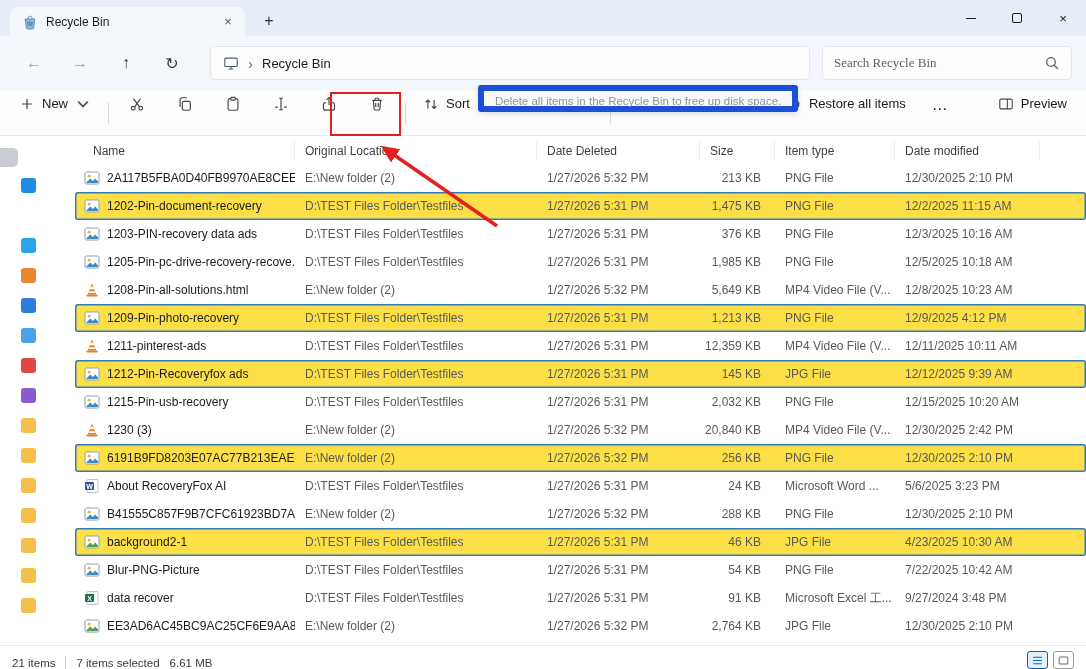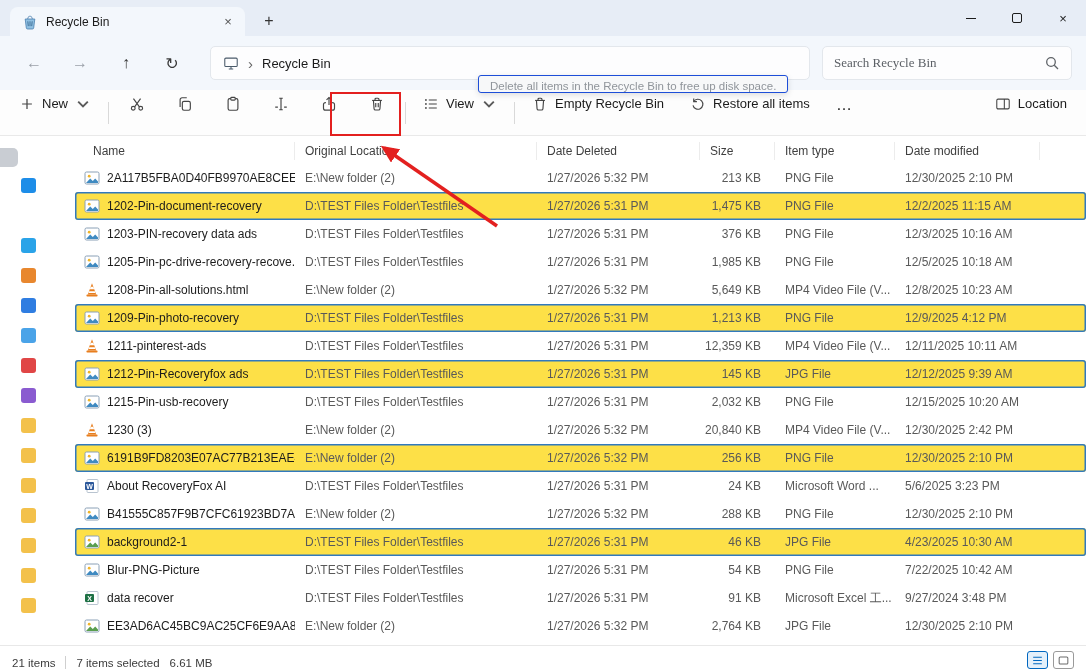--- a/index.html
+++ b/index.html
@@ -59,22 +59,22 @@
   .ficon svg { width:16px; height:16px; }
 
   
   .statusbar { height:24px; background:#fff; border-top:1px solid #e8e8e8; display:flex; align-items:flex-end; padding:0 12px; gap:10px; font-size:11.5px; color:#3b3b3b; }
   .sb-divider { width:1px; height:13px; background:#cfcfcf; }
   .sb-right { margin-left:auto; display:flex; gap:5px; align-items:center; }
   .sb-viewbtn { width:21px; height:18px; border:1px solid #9a9a9a; border-radius:3px; display:flex; align-items:center; justify-content:center; background:#fff; }
   .sb-viewbtn.active { border-color:#0067c0; background:#e3f0fb; }
 
   
-  .tooltip { position:absolute; left:478px; top:75px; height:18px; line-height:21px; padding:0 11px;
-             background:#f7f8f9; border:1px solid #1d4ed8; border-radius:3px; font-size:11.5px; color:#90959b;
+  .tooltip { position:absolute; left:478px; top:85px; height:27px; line-height:21px; padding:0 11px;
+             background:#f7f8f9; border:6px solid #1d4ed8; border-radius:3px; font-size:11.5px; color:#90959b;
              box-shadow:0 2px 6px rgba(0,0,0,.13); z-index:30; white-space:nowrap; }
   .anno-box { position:absolute; left:330px; top:92px; width:71px; height:44px; border:2.5px solid #e3201f; z-index:40; }
   .anno-arrow { position:absolute; left:0; top:0; width:1086px; height:669px; z-index:40; pointer-events:none; }
 </style>
 </head>
 <body>
 
 <div class="window">
 
   <div class="titlebar">
@@ -191,20 +191,34 @@
             <path d="M6.8 5 V3.6 a1.1 1.1 0 0 1 1.1 -1.1 h2.2 a1.1 1.1 0 0 1 1.1 1.1 V5"></path>
             <path d="M5 5 l.7 9.3 a1.6 1.6 0 0 0 1.6 1.5 h3.4 a1.6 1.6 0 0 0 1.6 -1.5 L13 5"></path>
             <path d="M7.6 7.8 v4.8 M10.4 7.8 v4.8"></path>
           </svg>
         </span>
     </div>
     <div class="tb-divider"></div>
     <div class="tb-btn">
       <span class="ficon">
           <svg viewBox="0 0 18 18" fill="none" stroke="#454545" stroke-width="1.3">
+            <path d="M5.5 14 V4.5 M3 7 L5.5 4.5 8 7"></path>
+            <path d="M12.5 4.5 V14 M10 11.5 L12.5 14 15 11.5"></path>
+          </svg>
+        </span>
+      <span>Sort</span>
+      <span class="ficon">
+          <svg viewBox="0 0 10 10" width="10" height="10" fill="none" stroke="#5a5a5a" stroke-width="1.2">
+            <path d="M2 3.5 L5 6.5 8 3.5"></path>
+          </svg>
+        </span>
+    </div>
+    <div class="tb-btn">
+      <span class="ficon">
+          <svg viewBox="0 0 18 18" fill="none" stroke="#454545" stroke-width="1.3">
             <path d="M6.5 4.5 h9 M6.5 9 h9 M6.5 13.5 h9"></path>
             <circle cx="3.3" cy="4.5" r="1" fill="#454545" stroke="none"></circle>
             <circle cx="3.3" cy="9" r="1" fill="#454545" stroke="none"></circle>
             <circle cx="3.3" cy="13.5" r="1" fill="#454545" stroke="none"></circle>
           </svg>
         </span>
       <span>View</span>
       <span class="ficon">
           <svg viewBox="0 0 10 10" width="10" height="10" fill="none" stroke="#5a5a5a" stroke-width="1.2">
             <path d="M2 3.5 L5 6.5 8 3.5"></path>
@@ -234,21 +248,21 @@
     <div class="tb-btn tb-more">
         <span>…</span>
       </div>
     <div class="tb-btn tb-preview">
       <span class="ficon">
           <svg viewBox="0 0 18 18" fill="none" stroke="#454545" stroke-width="1.2">
             <rect x="2" y="3.5" width="14" height="11" rx="1.5"></rect>
             <path d="M10.5 3.5 v11"></path>
           </svg>
         </span>
-      <span>Location</span>
+      <span>Preview</span>
     </div>
   </div>
 
   <div class="main">
     <div class="sidebar">
         <span class="side-icon side-pill" style="top: 12px; background: rgb(201, 205, 211);"></span>
         <span class="side-icon" style="top: 42px; background: rgb(29, 141, 232);"></span>
         <span class="side-icon" style="top: 102px; background: rgb(42, 163, 232);"></span>
         <span class="side-icon" style="top: 132px; background: rgb(232, 135, 46);"></span>
         <span class="side-icon" style="top: 162px; background: rgb(47, 125, 225);"></span>

